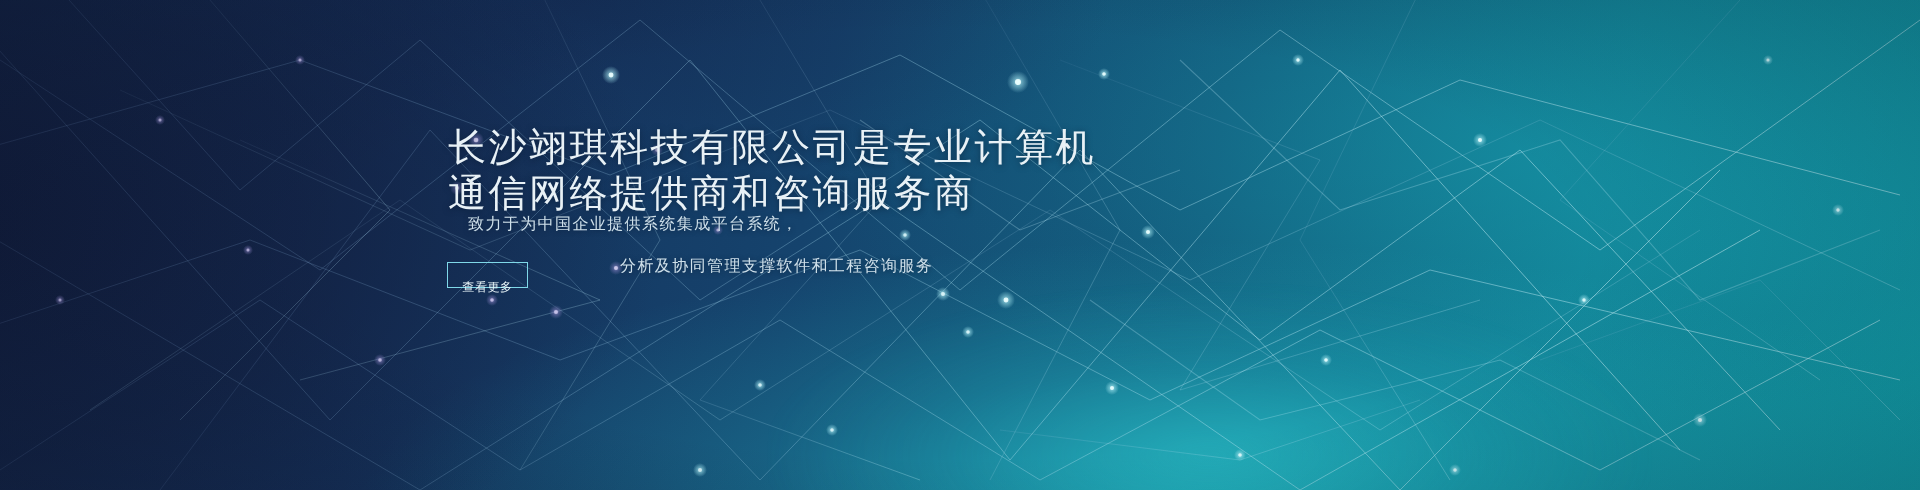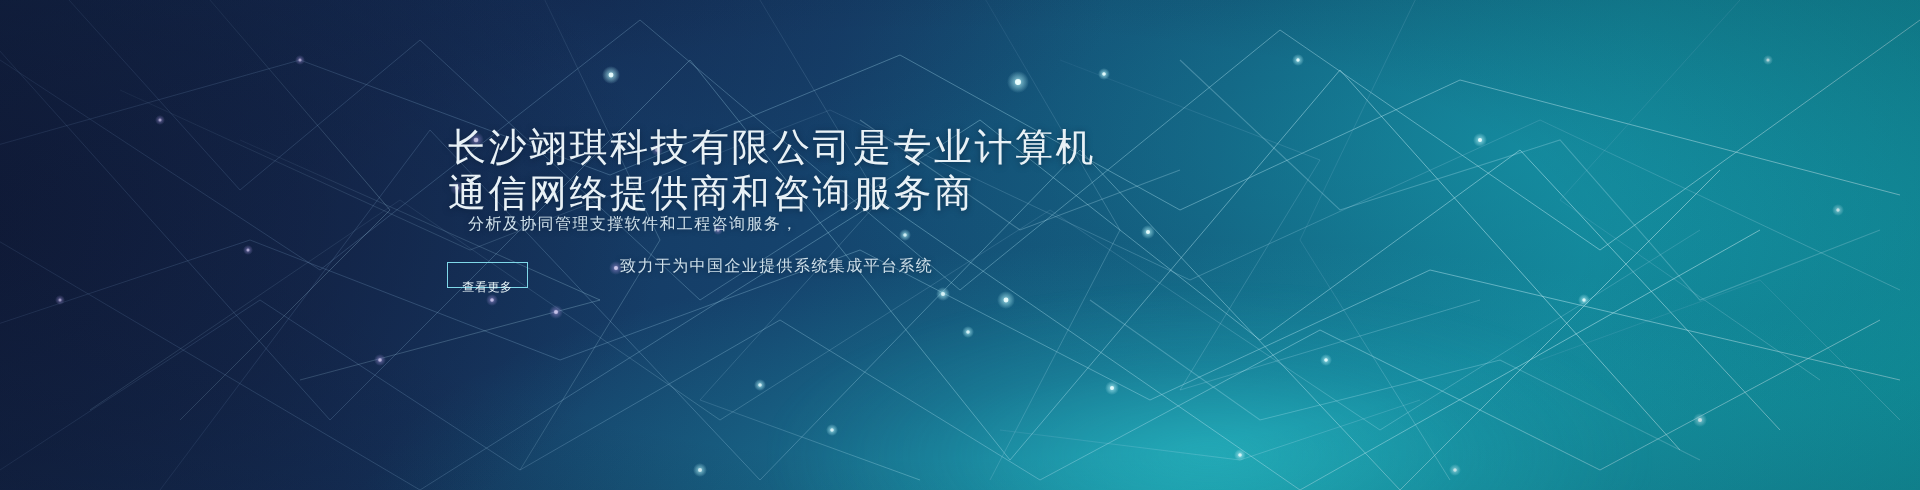--- a/index.html
+++ b/index.html
@@ -249,19 +249,19 @@
 
   <div class="bg-vignette"></div>
 
   <div class="content">
 
     <div class="headline">
       <span>长沙翊琪科技有限公司是专业计算机</span>
       <span class="l2">通信网络提供商和咨询服务商</span>
     </div>
 
-    <div class="subtitle-1">分析及协同管理支撑软件和工程咨询服务，</div>
-    <div class="subtitle-2">致力于为中国企业提供系统集成平台系统</div>
+    <div class="subtitle-1">致力于为中国企业提供系统集成平台系统，</div>
+    <div class="subtitle-2">分析及协同管理支撑软件和工程咨询服务</div>
 
     <button class="more-btn">查看更多</button>
 
   </div>
 </div>
 
 </body></html>

